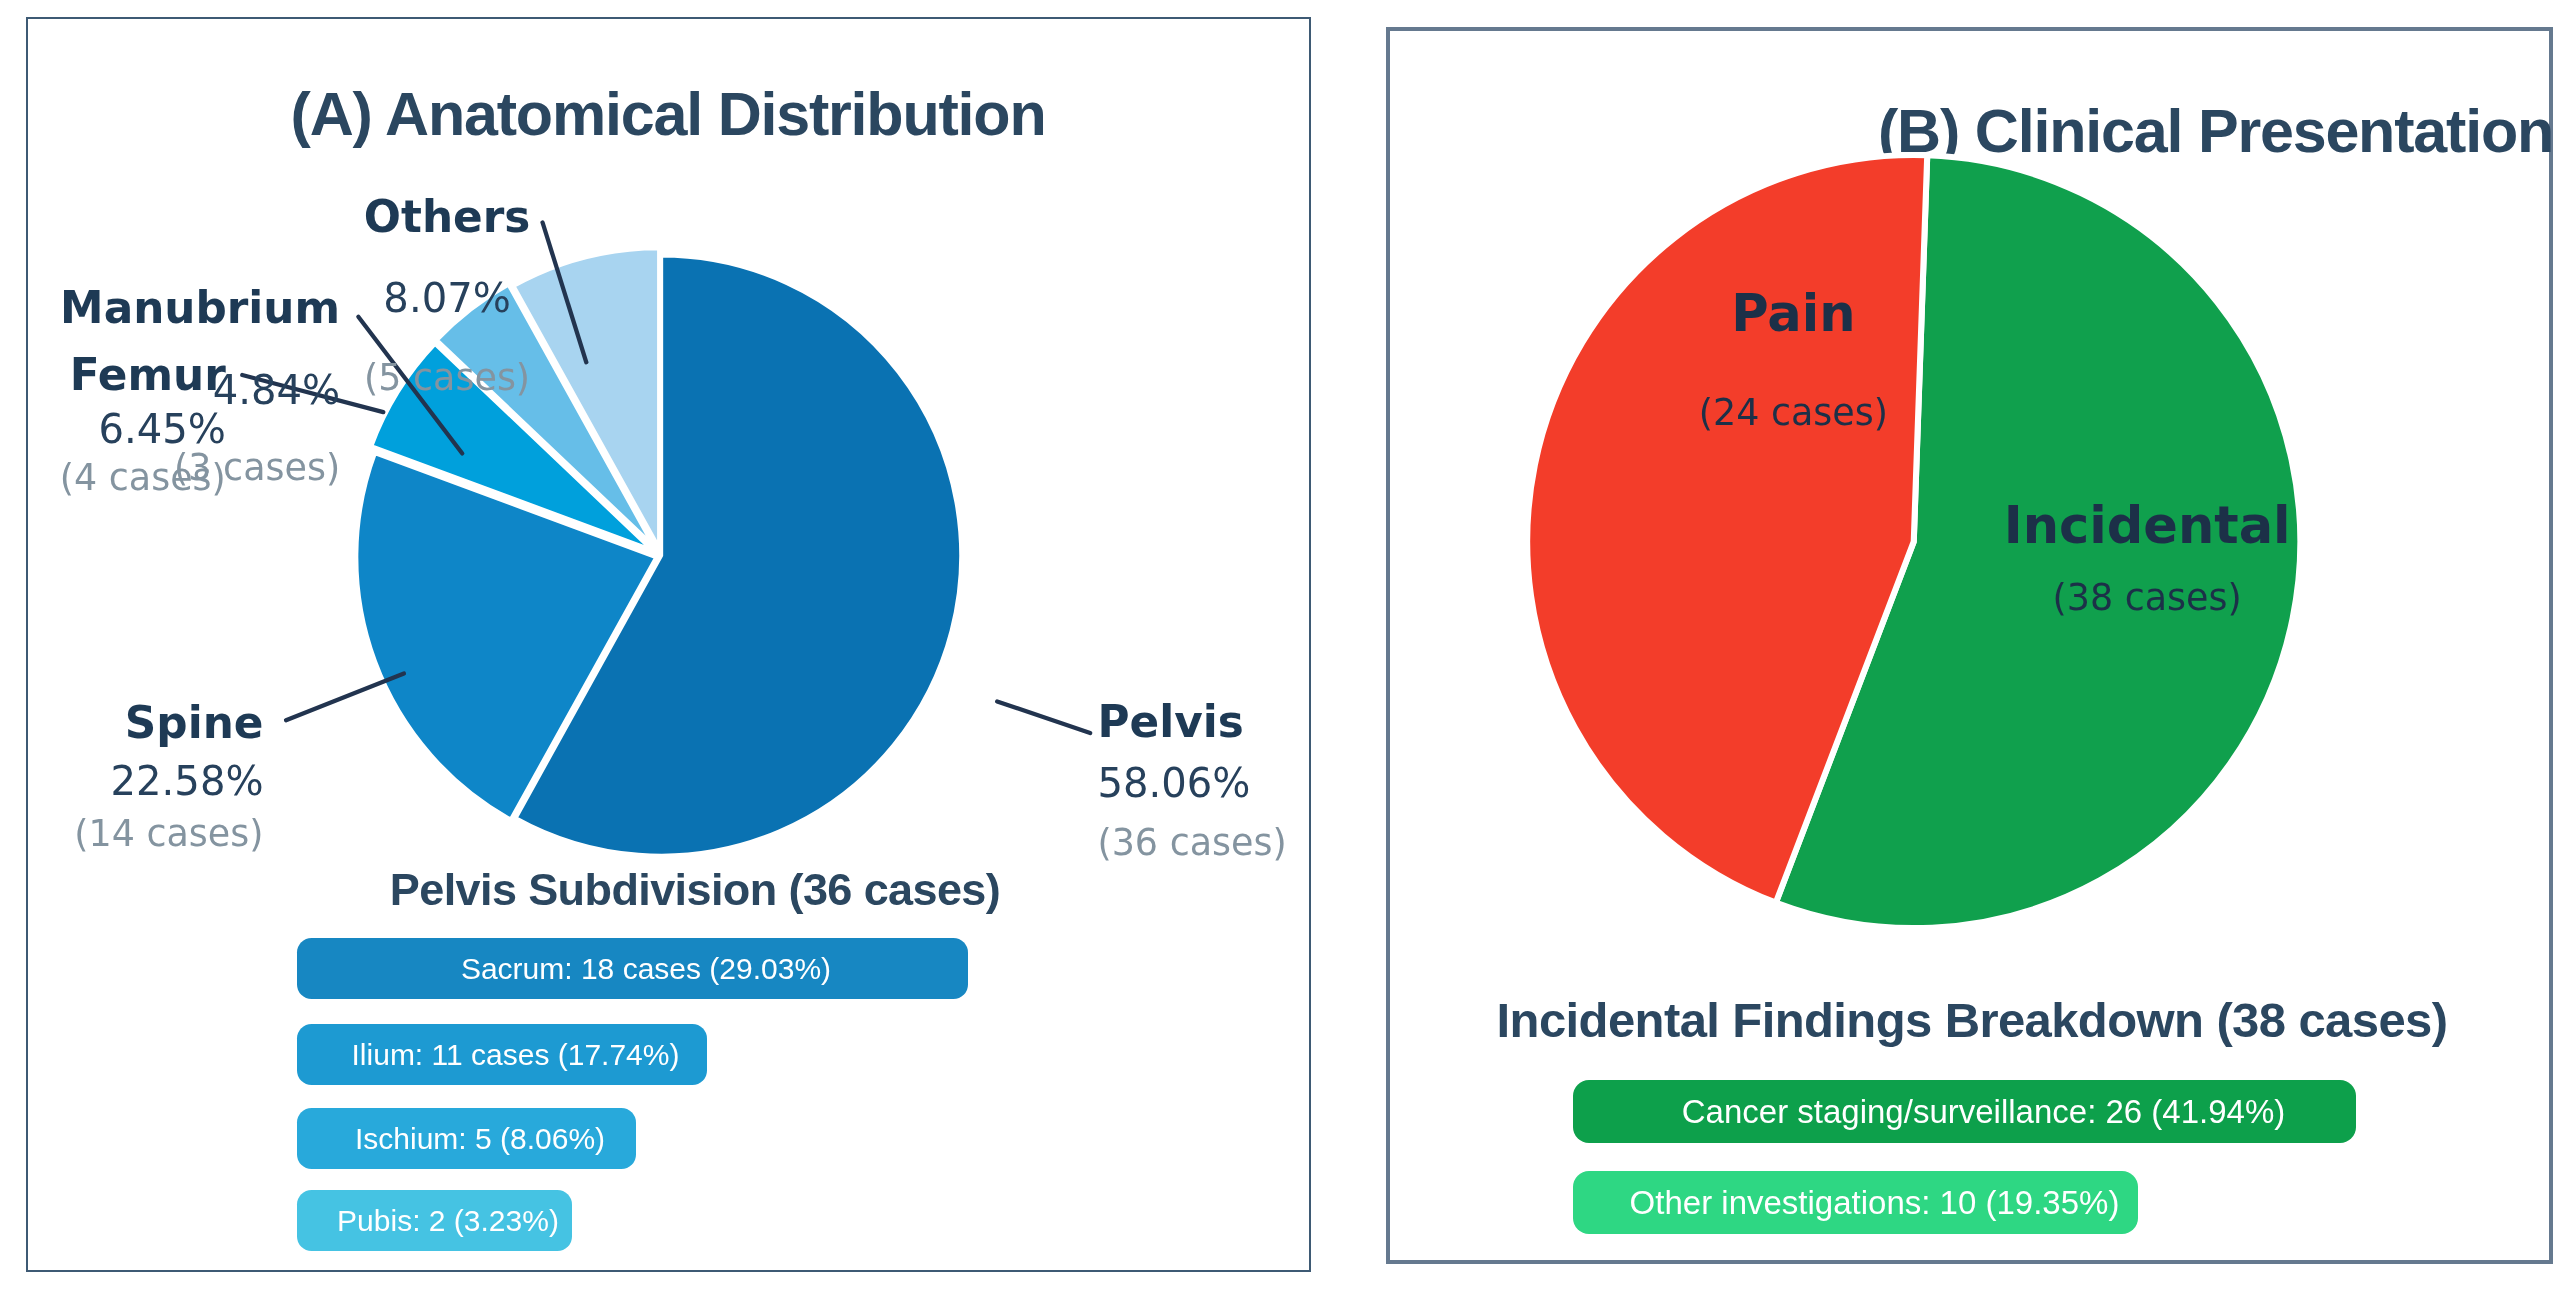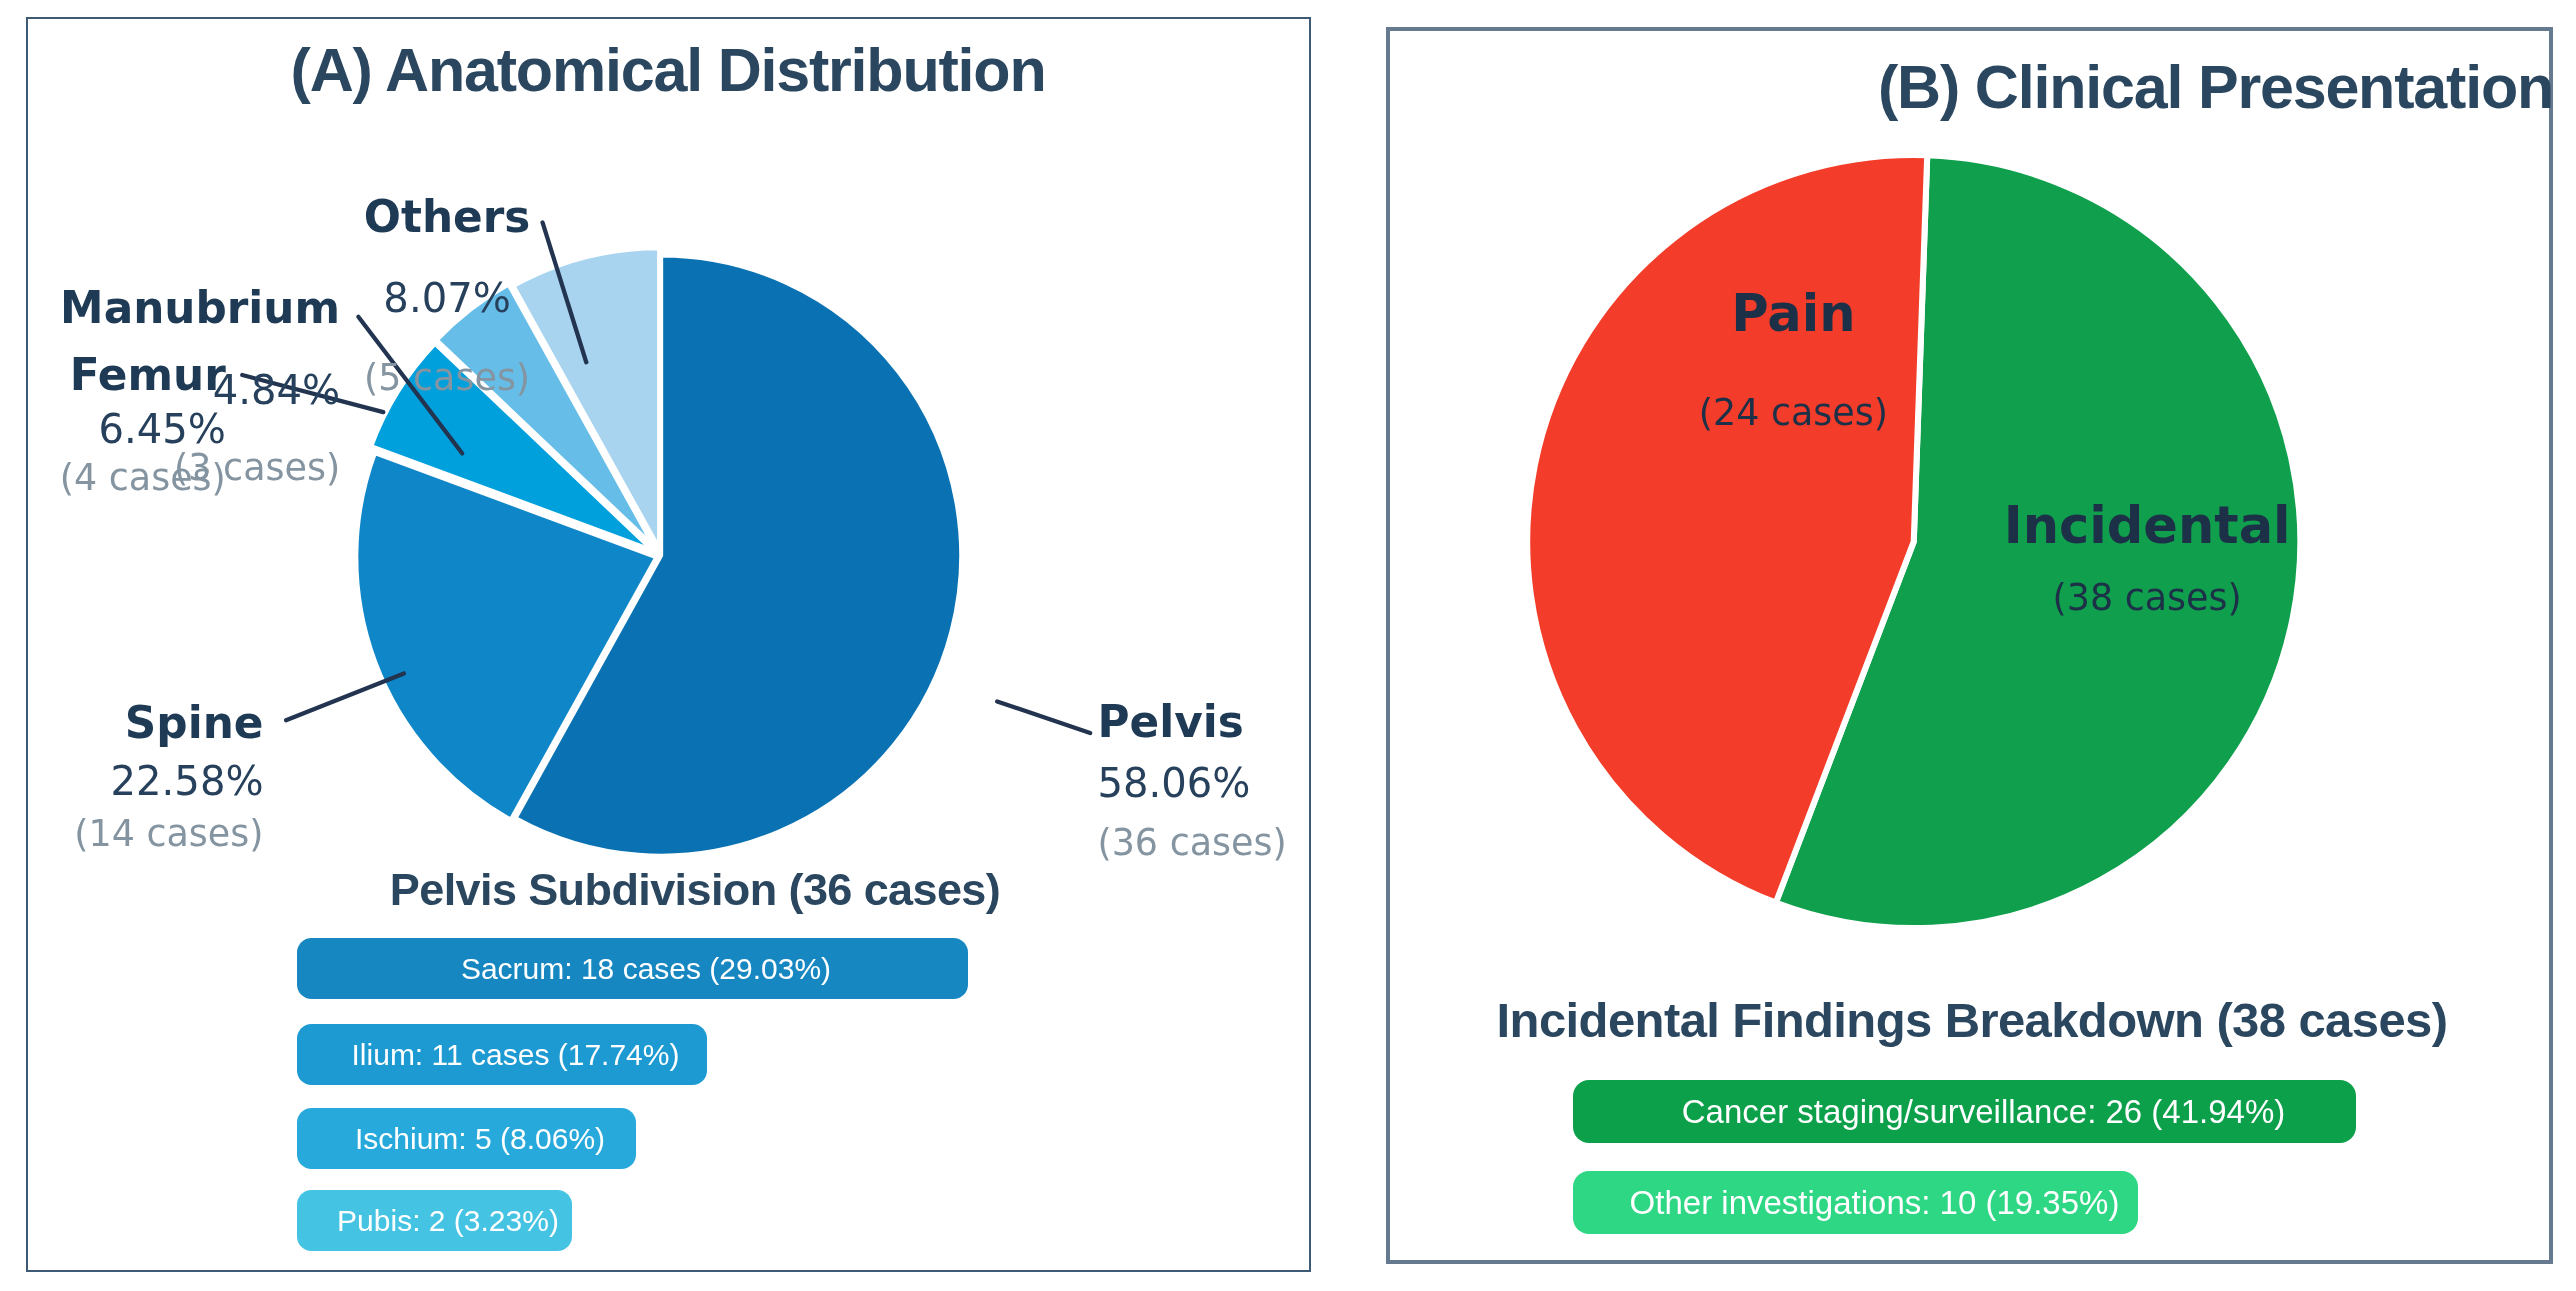--- a/index.html
+++ b/index.html
@@ -2,21 +2,21 @@
 <html style="font-size:9.7px"><head>
 <meta charset="utf-8">
 <style>
   html,body{margin:0;padding:0;background:#ffffff;}
   #stage{position:relative;width:2576px;height:1291px;background:#ffffff;overflow:hidden;
          font-family:"Liberation Sans","DejaVu Sans",sans-serif;}
   .panel{position:absolute;background:#ffffff;box-sizing:border-box;}
   .panel-a{left:25.5px;top:17px;width:1285px;height:1255px;border:2.4px solid #3e5a74;}
   .panel-b{left:1386px;top:27px;width:1167px;height:1237px;border:4.9px solid #65798f;}
   .chart-title{position:absolute;text-align:center;font-weight:700;color:#2b4760;
-               font-size:61px;letter-spacing:-1.2px;white-space:nowrap;}
+               font-size:61px;letter-spacing:-1.2px;white-space:nowrap;margin-top:44px;}
   .chart-subtitle{position:absolute;transform:translateX(-50%);font-weight:700;color:#2b4760;
                   white-space:nowrap;letter-spacing:-0.6px;}
   #pie-overlay{position:absolute;left:0;top:0;}
   .bars{position:absolute;text-align:center;}
   .bar{position:absolute;left:0;box-sizing:border-box;color:#ffffff;white-space:nowrap;
        font-family:"Liberation Sans","DejaVu Sans",sans-serif;}
   svg text{font-family:"DejaVu Sans","Liberation Sans",sans-serif;}
   .sname{font-weight:700;fill:#1e3a55;}
   .spct{fill:#27415c;}
   .scases{fill:#8494a0;}

